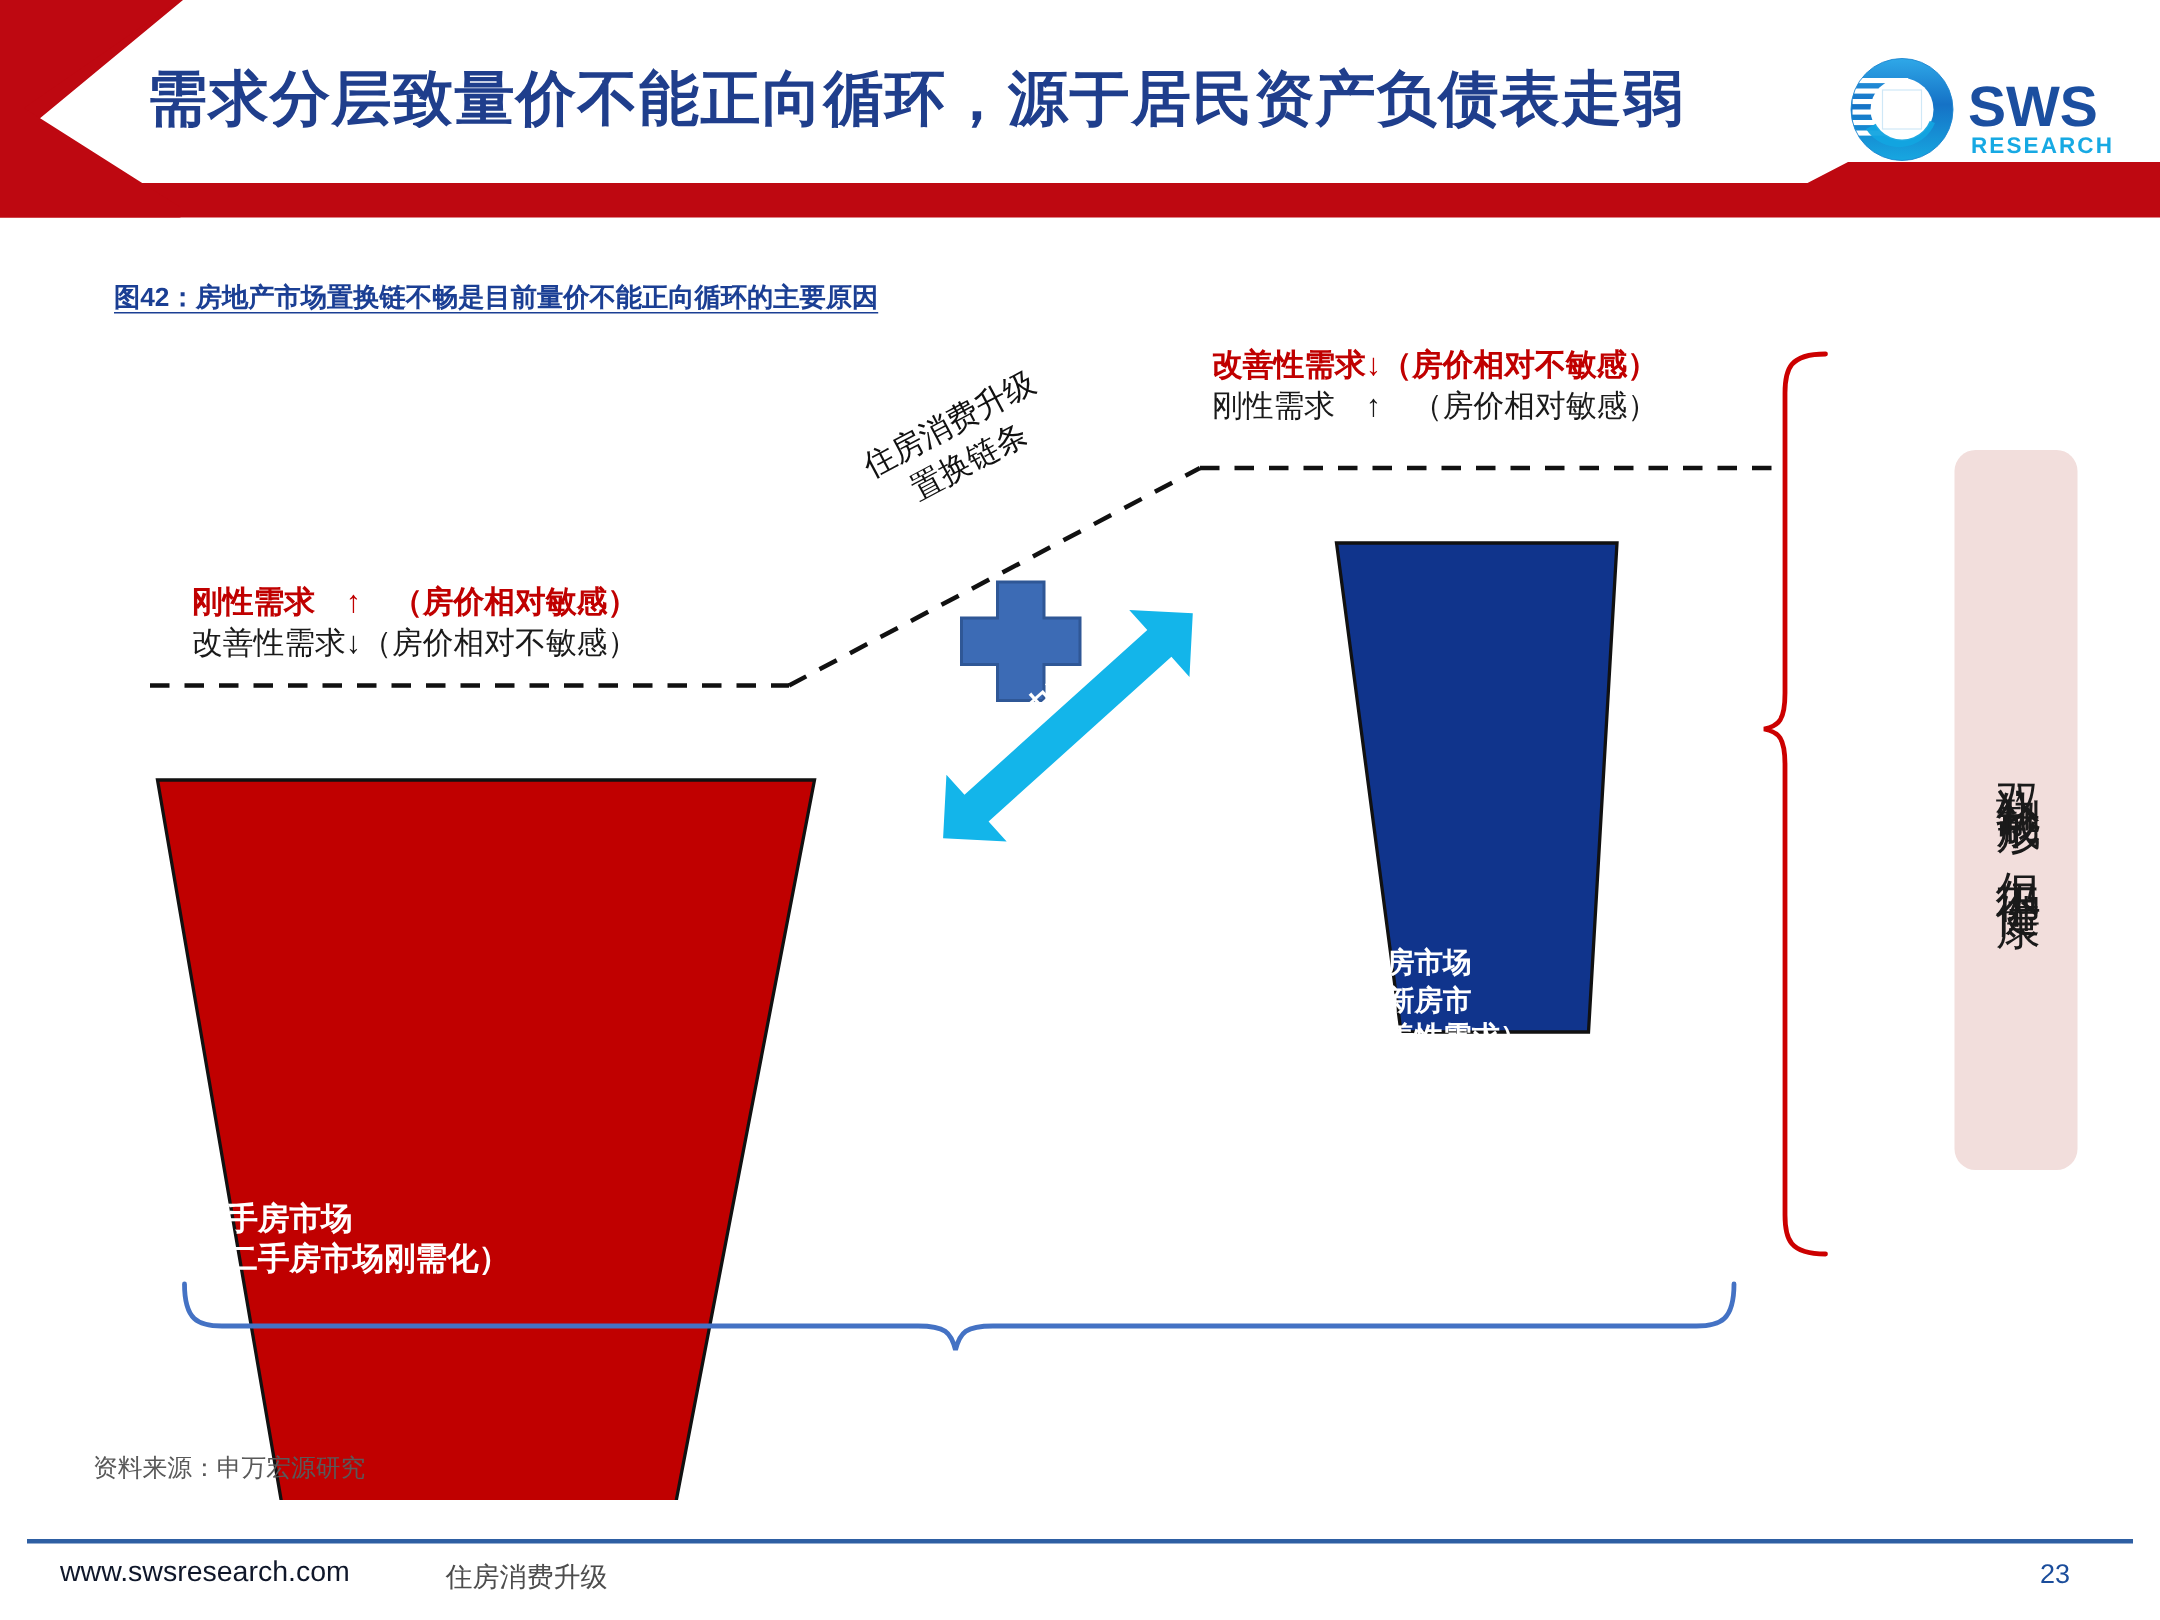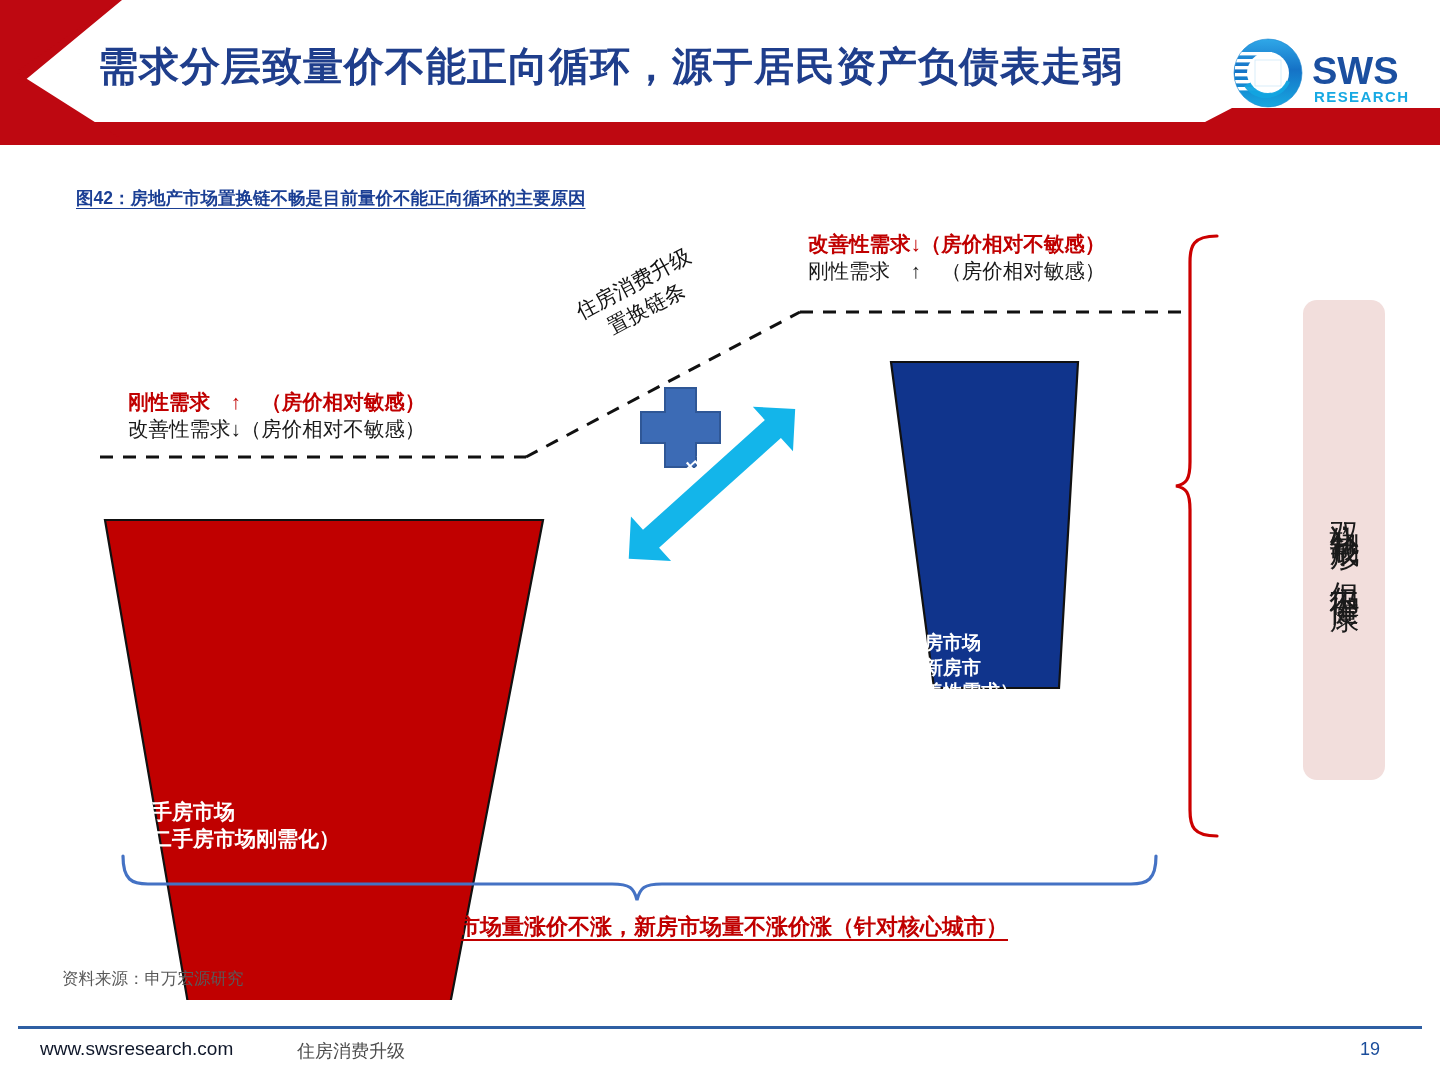--- a/index.html
+++ b/index.html
@@ -209,21 +209,20 @@
     <div class="shape-label label-blue">
       <div>新房市场</div>
       <div>（新房市</div>
       <div>改善性需求）</div>
     </div>
   </div>
 
   <div class="vbox"></div>
   <div class="vbox-text">双轨制成形，但仍不健康</div>
 
-  <div class="conclusion">从而导致：二手房市场量涨价不涨，新房市场量不涨价涨（针对核心城市）</div>
 
   <div class="source">资料来源：申万宏源研究</div>
 
   <div class="footer-rule"></div>
   <div class="footer-url">www.swsresearch.com</div>
   <div class="footer-sub">住房消费升级</div>
-  <div class="page-no">19</div>
+  <div class="page-no">23</div>
 </div>
 
 </body></html>

